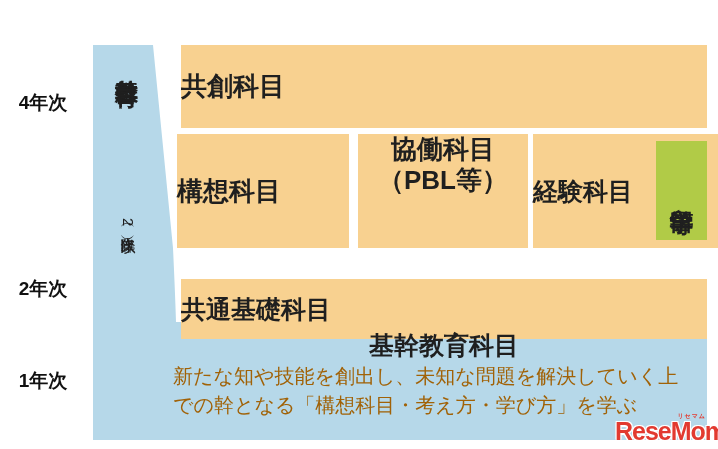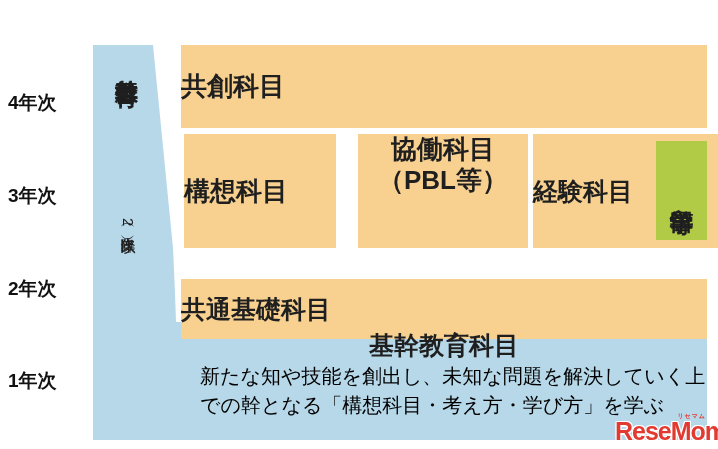--- a/index.html
+++ b/index.html
@@ -3,59 +3,59 @@
 <meta charset="utf-8">
 <style>
   html,body{margin:0;padding:0;background:#fff;}
   .canvas{
     position:relative;width:718px;height:449px;background:#fff;overflow:hidden;
     font-family:"Liberation Sans","DejaVu Sans",sans-serif;
     color:var(--text-dark,#1f1f1f);
   }
   .year-label{
     position:absolute;left:8px;width:70px;
-    font-size:19px;font-weight:600;color:#111;white-space:nowrap;
+    font-size:19px;font-weight:600;color:#111;white-space:nowrap;text-align:center;
   }
   .band-shape{position:absolute;left:0;top:0;}
   .band-title{
     position:absolute;left:112px;top:61px;
     writing-mode:vertical-rl;text-orientation:mixed;
     font-size:23px;font-weight:700;letter-spacing:1px;white-space:nowrap;
   }
   .band-subtitle{
     position:absolute;left:118px;top:218px;
     writing-mode:vertical-rl;text-orientation:mixed;
     font-size:15px;font-weight:400;white-space:nowrap;
   }
   .obox{
     position:absolute;background:var(--box-orange,#f8d190);
     display:flex;align-items:center;
     font-weight:700;text-align:center;box-sizing:border-box;
   }
   .box-top{left:181px;top:45px;width:526px;height:83px;font-size:26px;}
-  .box-koso{left:184px;top:134px;width:152px;height:114px;font-size:26px;}
+  .box-koso{left:177px;top:134px;width:172px;height:114px;font-size:26px;}
   .box-kyodo{left:358px;top:134px;width:170px;height:114px;font-size:26px;flex-direction:column;line-height:31px;}
   .box-keiken{left:533px;top:134px;width:192px;height:114px;font-size:25px;padding-right:51px;}
   .box-kyotsu{left:181px;top:255px;width:526px;height:60px;font-size:25px;margin-top:24px;}
   .box-green{
     position:absolute;left:656px;top:141px;width:51px;height:99px;
     background:var(--highlight-green,#b1cb47);
     display:flex;align-items:center;justify-content:center;
   }
   .box-green span{
     writing-mode:vertical-rl;text-orientation:mixed;
     font-size:24px;font-weight:700;letter-spacing:1px;white-space:nowrap;
   }
   .bottom-heading{
     position:absolute;left:181px;top:329px;width:526px;
     text-align:center;font-size:25px;font-weight:700;
   }
   .bottom-body{
-    position:absolute;left:200px;top:362px;
-    font-size:20px;line-height:29px;white-space:nowrap;color:#000000;
+    position:absolute;left:173px;top:362px;
+    font-size:20px;line-height:29px;white-space:nowrap;color:#a16207;
   }
   .logo{position:absolute;left:615px;top:412px;width:103px;height:34px;}
   .logo-ruby{
     position:absolute;top:0px;right:12px;
     font-size:6px;font-weight:700;letter-spacing:1px;
     color:var(--logo-red,#e23a30);
   }
   .logo-text{
     position:absolute;left:0;top:5px;
     font-size:25px;font-weight:800;letter-spacing:-1px;
@@ -67,21 +67,20 @@
 </head>
 <body>
 
 <div class="canvas">
 
   <svg class="band-shape" width="718" height="449" viewBox="0 0 718 449">
     <path d="M93,45 L153,45 L173,248 Q175,290 176,322 L707,322 L707,440 L93,440 Z" style="fill:var(--band-blue,#b6d8e9)"></path>
   </svg>
 
   <div class="year-label" style="top:90px">4年次</div>
-  <div class="year-label" style="top:183px">3年次</div>
   <div class="year-label" style="top:276px">2年次</div>
   <div class="year-label" style="top:368px">1年次</div>
 
   <div class="band-title">基幹教育科目</div>
   <div class="band-subtitle">（2年次以降）</div>
 
   <div class="obox box-top">
     <span>共創科目</span>
   </div>
 

